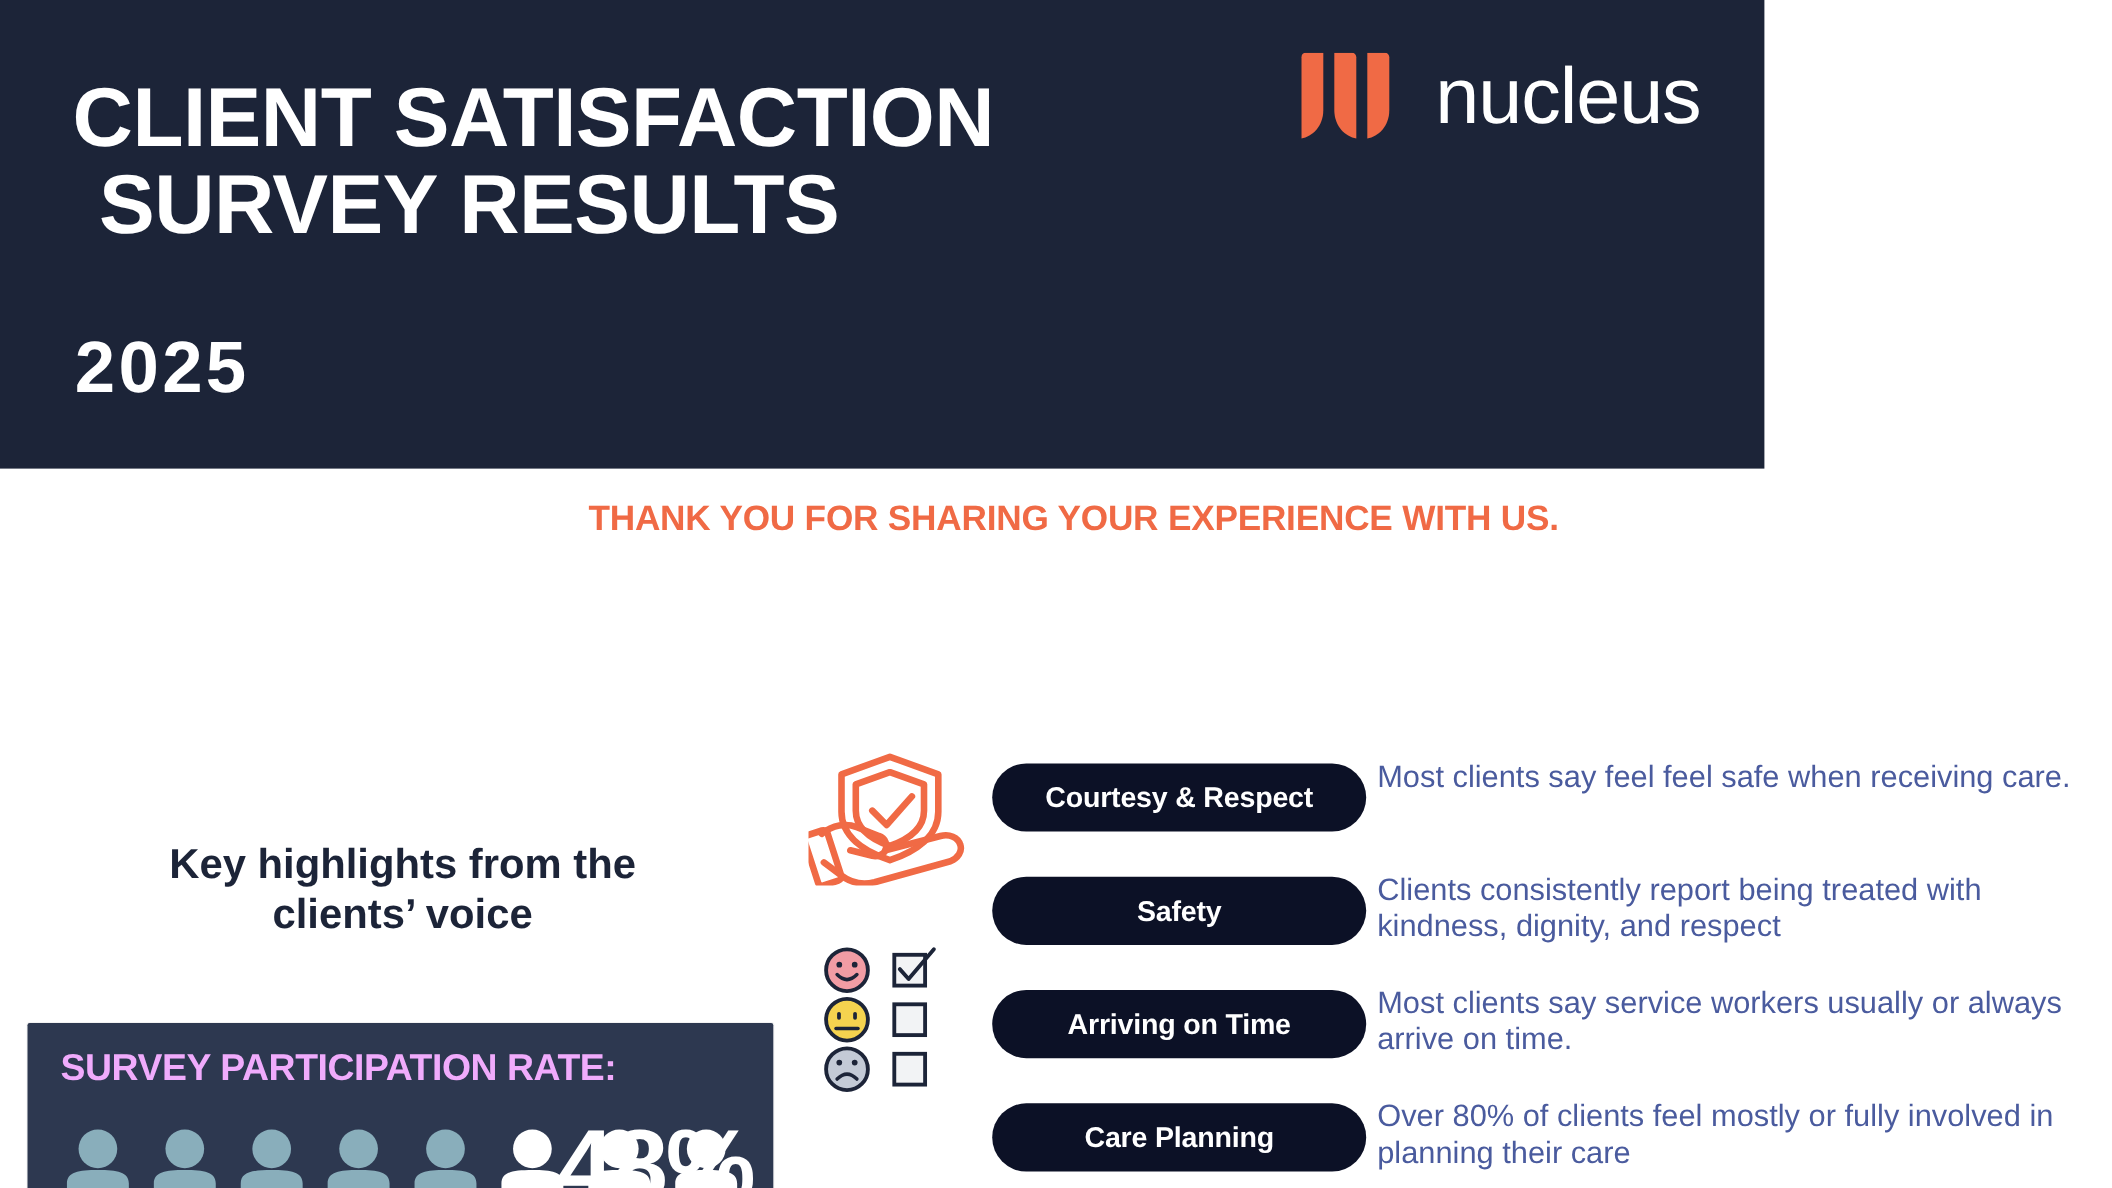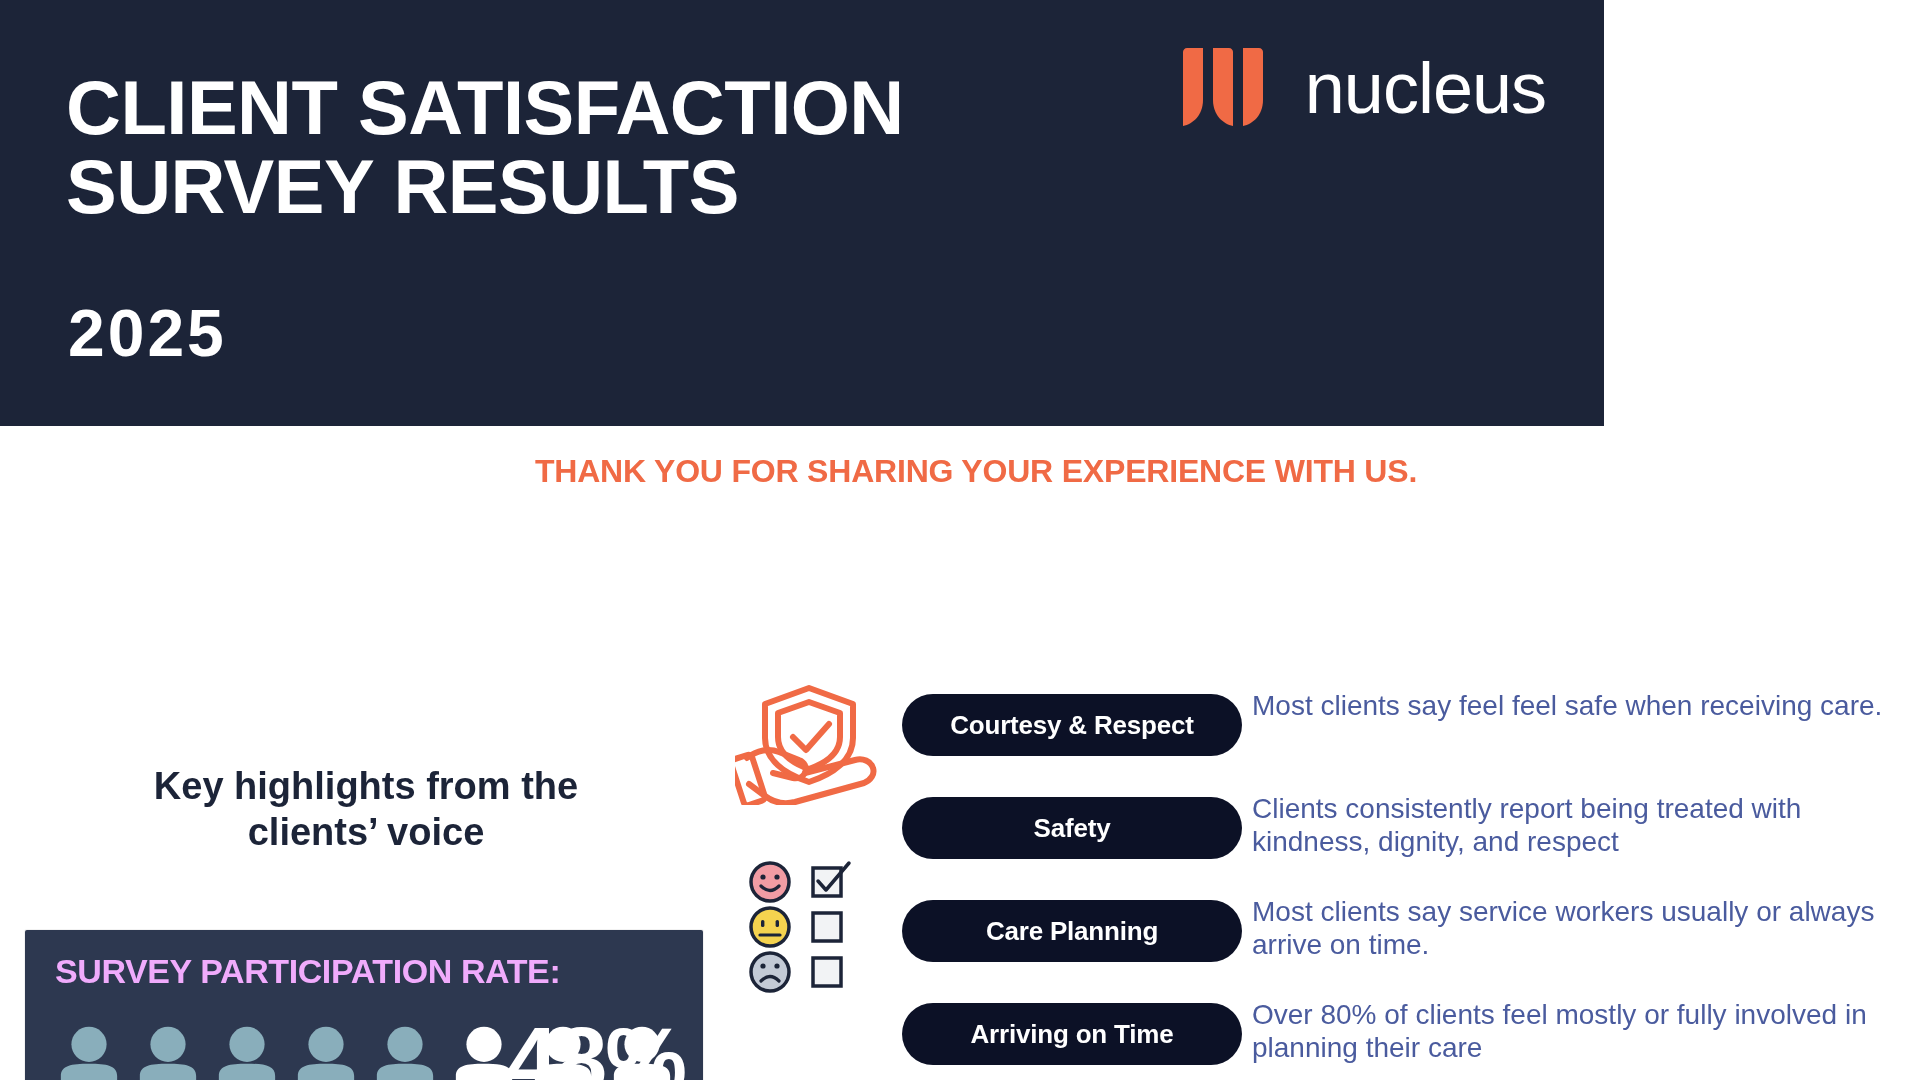--- a/index.html
+++ b/index.html
@@ -11,21 +11,21 @@
   
   .header{
     position:absolute; left:0; top:0; width:1604px; height:426px;
     background:#1c2438;
   }
   .header-title{
     position:absolute; left:66px; top:68px;
     color:#ffffff; font-weight:bold;
     font-size:76px; line-height:1.04; letter-spacing:-0.5px;
   }
-  .header-title .l2{ display:block; }
+  .header-title .l2{ display:block;margin-left:24px; }
   .header-year{
     position:absolute; left:68px; top:300px;
     color:#ffffff; font-weight:700; font-size:66px;
     letter-spacing:3px; line-height:1;
   }
 
   
   .logo{
     position:absolute; right:58px; top:48px;
     display:flex; align-items:center; gap:34px;
@@ -225,22 +225,22 @@
         <rect x="68" y="53" width="28" height="28" fill="#f2f3f5" stroke="#1c2438" stroke-width="3.5"></rect>
         <rect x="68" y="98" width="28" height="28" fill="#f2f3f5" stroke="#1c2438" stroke-width="3.5"></rect>
       </svg>
     </span>
 
   </div>
 
   <div class="pills">
     <div class="pill">Courtesy &amp; Respect</div>
     <div class="pill">Safety</div>
+    <div class="pill">Arriving on Time</div>
     <div class="pill">Care Planning</div>
-    <div class="pill">Arriving on Time</div>
   </div>
 
   <div class="descs">
     <div class="desc">Most clients say feel feel safe when receiving care.</div>
     <div class="desc">Clients consistently report being treated with kindness, dignity, and respect</div>
     <div class="desc">Most clients say service workers usually or always arrive on time.</div>
     <div class="desc">Over 80% of clients feel mostly or fully involved in planning their care</div>
   </div>
 
 </div>

